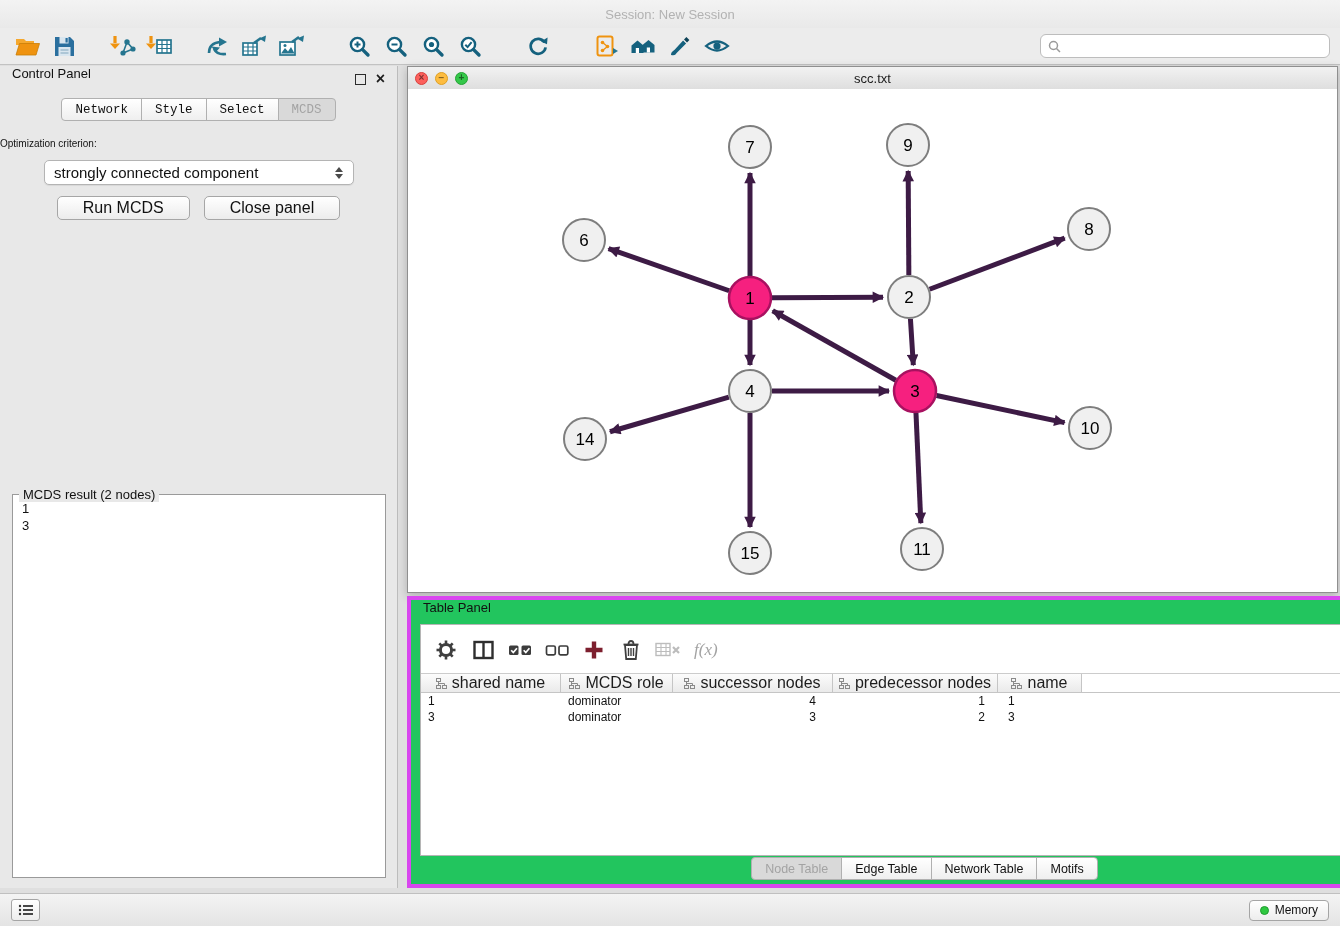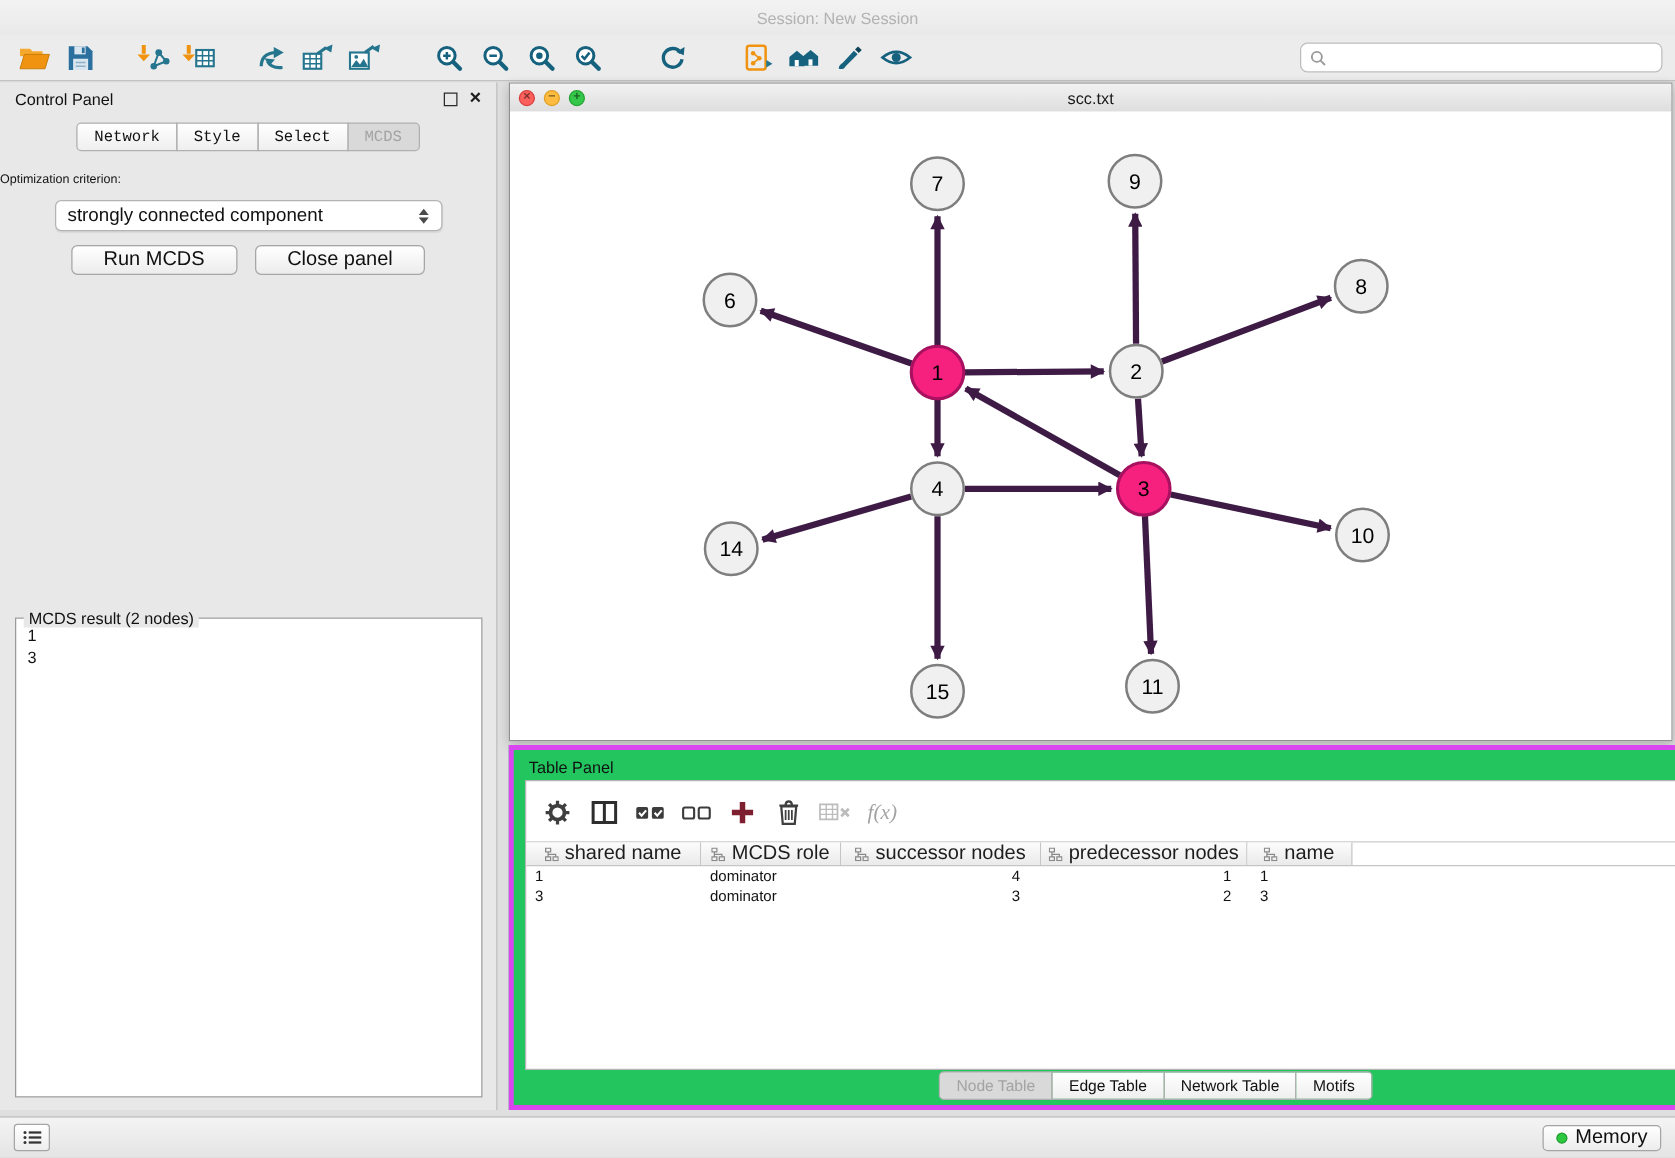--- a/index.html
+++ b/index.html
@@ -8,21 +8,21 @@
   
   .titlebar{position:absolute;left:0;top:0;width:1340px;height:28px;background:linear-gradient(#f3f3f3,#e9e9e9);text-align:center;line-height:29px;font-size:13px;color:#b2b2b2;}
   .main-toolbar{position:absolute;left:0;top:28px;width:1340px;height:37px;background:#ececec;border-bottom:1px solid #c2c2c2;display:flex;align-items:center;padding:0 10px;box-sizing:border-box;gap:3px;}
   .tool{width:34px;height:32px;display:flex;align-items:center;justify-content:center;border-radius:4px;flex:0 0 auto;}
   .sp18{width:18px;flex:0 0 auto;}
   .sp28{width:28px;flex:0 0 auto;}
   .search-field{margin-left:auto;width:290px;height:24px;background:#fff;border:1px solid #bdbdbd;border-radius:6px;display:flex;align-items:center;padding:0 7px;box-sizing:border-box;}
   .search-field input{border:none;outline:none;flex:1;font-size:13px;font-family:inherit;background:transparent;margin-left:5px;}
 
   
-  .panel-header{height:26px;display:flex;align-items:center;padding:0 12px;font-size:13px;}
+  .panel-header{height:26px;display:flex;padding:0 12px;font-size:13px;}
   .ph-icons{margin-left:auto;display:flex;align-items:center;gap:10px;}
   .float-ic{width:9px;height:9px;border:1.5px solid #2b2b2b;display:inline-block;}
   .close-ic{font-size:16px;font-weight:bold;color:#1c1c1c;line-height:1;}
 
   .seg-row{display:flex;justify-content:center;}
   .seg{height:21px;padding:0 13px;display:flex;align-items:center;font-size:12.5px;background:linear-gradient(#ffffff,#efefef);border:1px solid #b0b0b0;margin-left:-1px;color:#111;cursor:default;}
   .seg:first-child{border-radius:4px 0 0 4px;margin-left:0;}
   .seg:last-child{border-radius:0 4px 4px 0;}
   .seg.selected{background:#d9d9d9;color:#a3a3a3;}
 
@@ -62,21 +62,21 @@
   .trow{display:flex;height:16px;align-items:center;font-size:12px;color:#111;}
   .td{box-sizing:border-box;padding:0 7px;overflow:hidden;white-space:nowrap;}
   .td.c2{text-align:right;padding-right:17px;}
   .td.c3{text-align:right;padding-right:13px;}
   .td.c4{padding-left:10px;}
   .tp-tabs{position:absolute;bottom:4px;left:0;width:100%;}
 
   
   .status-bar{position:absolute;left:0;top:893px;width:1340px;height:33px;background:linear-gradient(#f4f4f4,#e4e4e4);border-top:1px solid #c0c0c0;display:flex;align-items:center;padding:0 11px;box-sizing:border-box;}
   .menu-btn{width:27px;height:20px;border:1px solid #a5a5a5;border-radius:3px;background:linear-gradient(#ffffff,#ededed);display:flex;align-items:center;justify-content:center;}
-  .memory-btn{margin-left:auto;height:21px;border:1px solid #a5a5a5;border-radius:4px;background:linear-gradient(#ffffff,#ededed);display:flex;align-items:center;gap:6px;padding:0 10px;font-size:16px;font-family:inherit;color:#111;}
+  .memory-btn{margin-left:auto;height:21px;border:1px solid #a5a5a5;border-radius:4px;background:linear-gradient(#ffffff,#ededed);display:flex;align-items:center;gap:6px;padding:0 10px;font-size:12px;font-family:inherit;color:#111;}
   .mem-dot{width:9px;height:9px;border-radius:50%;background:#2ec840;border:1px solid #1f9c2f;box-sizing:border-box;}
 </style>
 </head>
 <body>
 
 <div class="titlebar">
   <span>Session: New Session</span>
 </div>
 
 <div class="main-toolbar">

